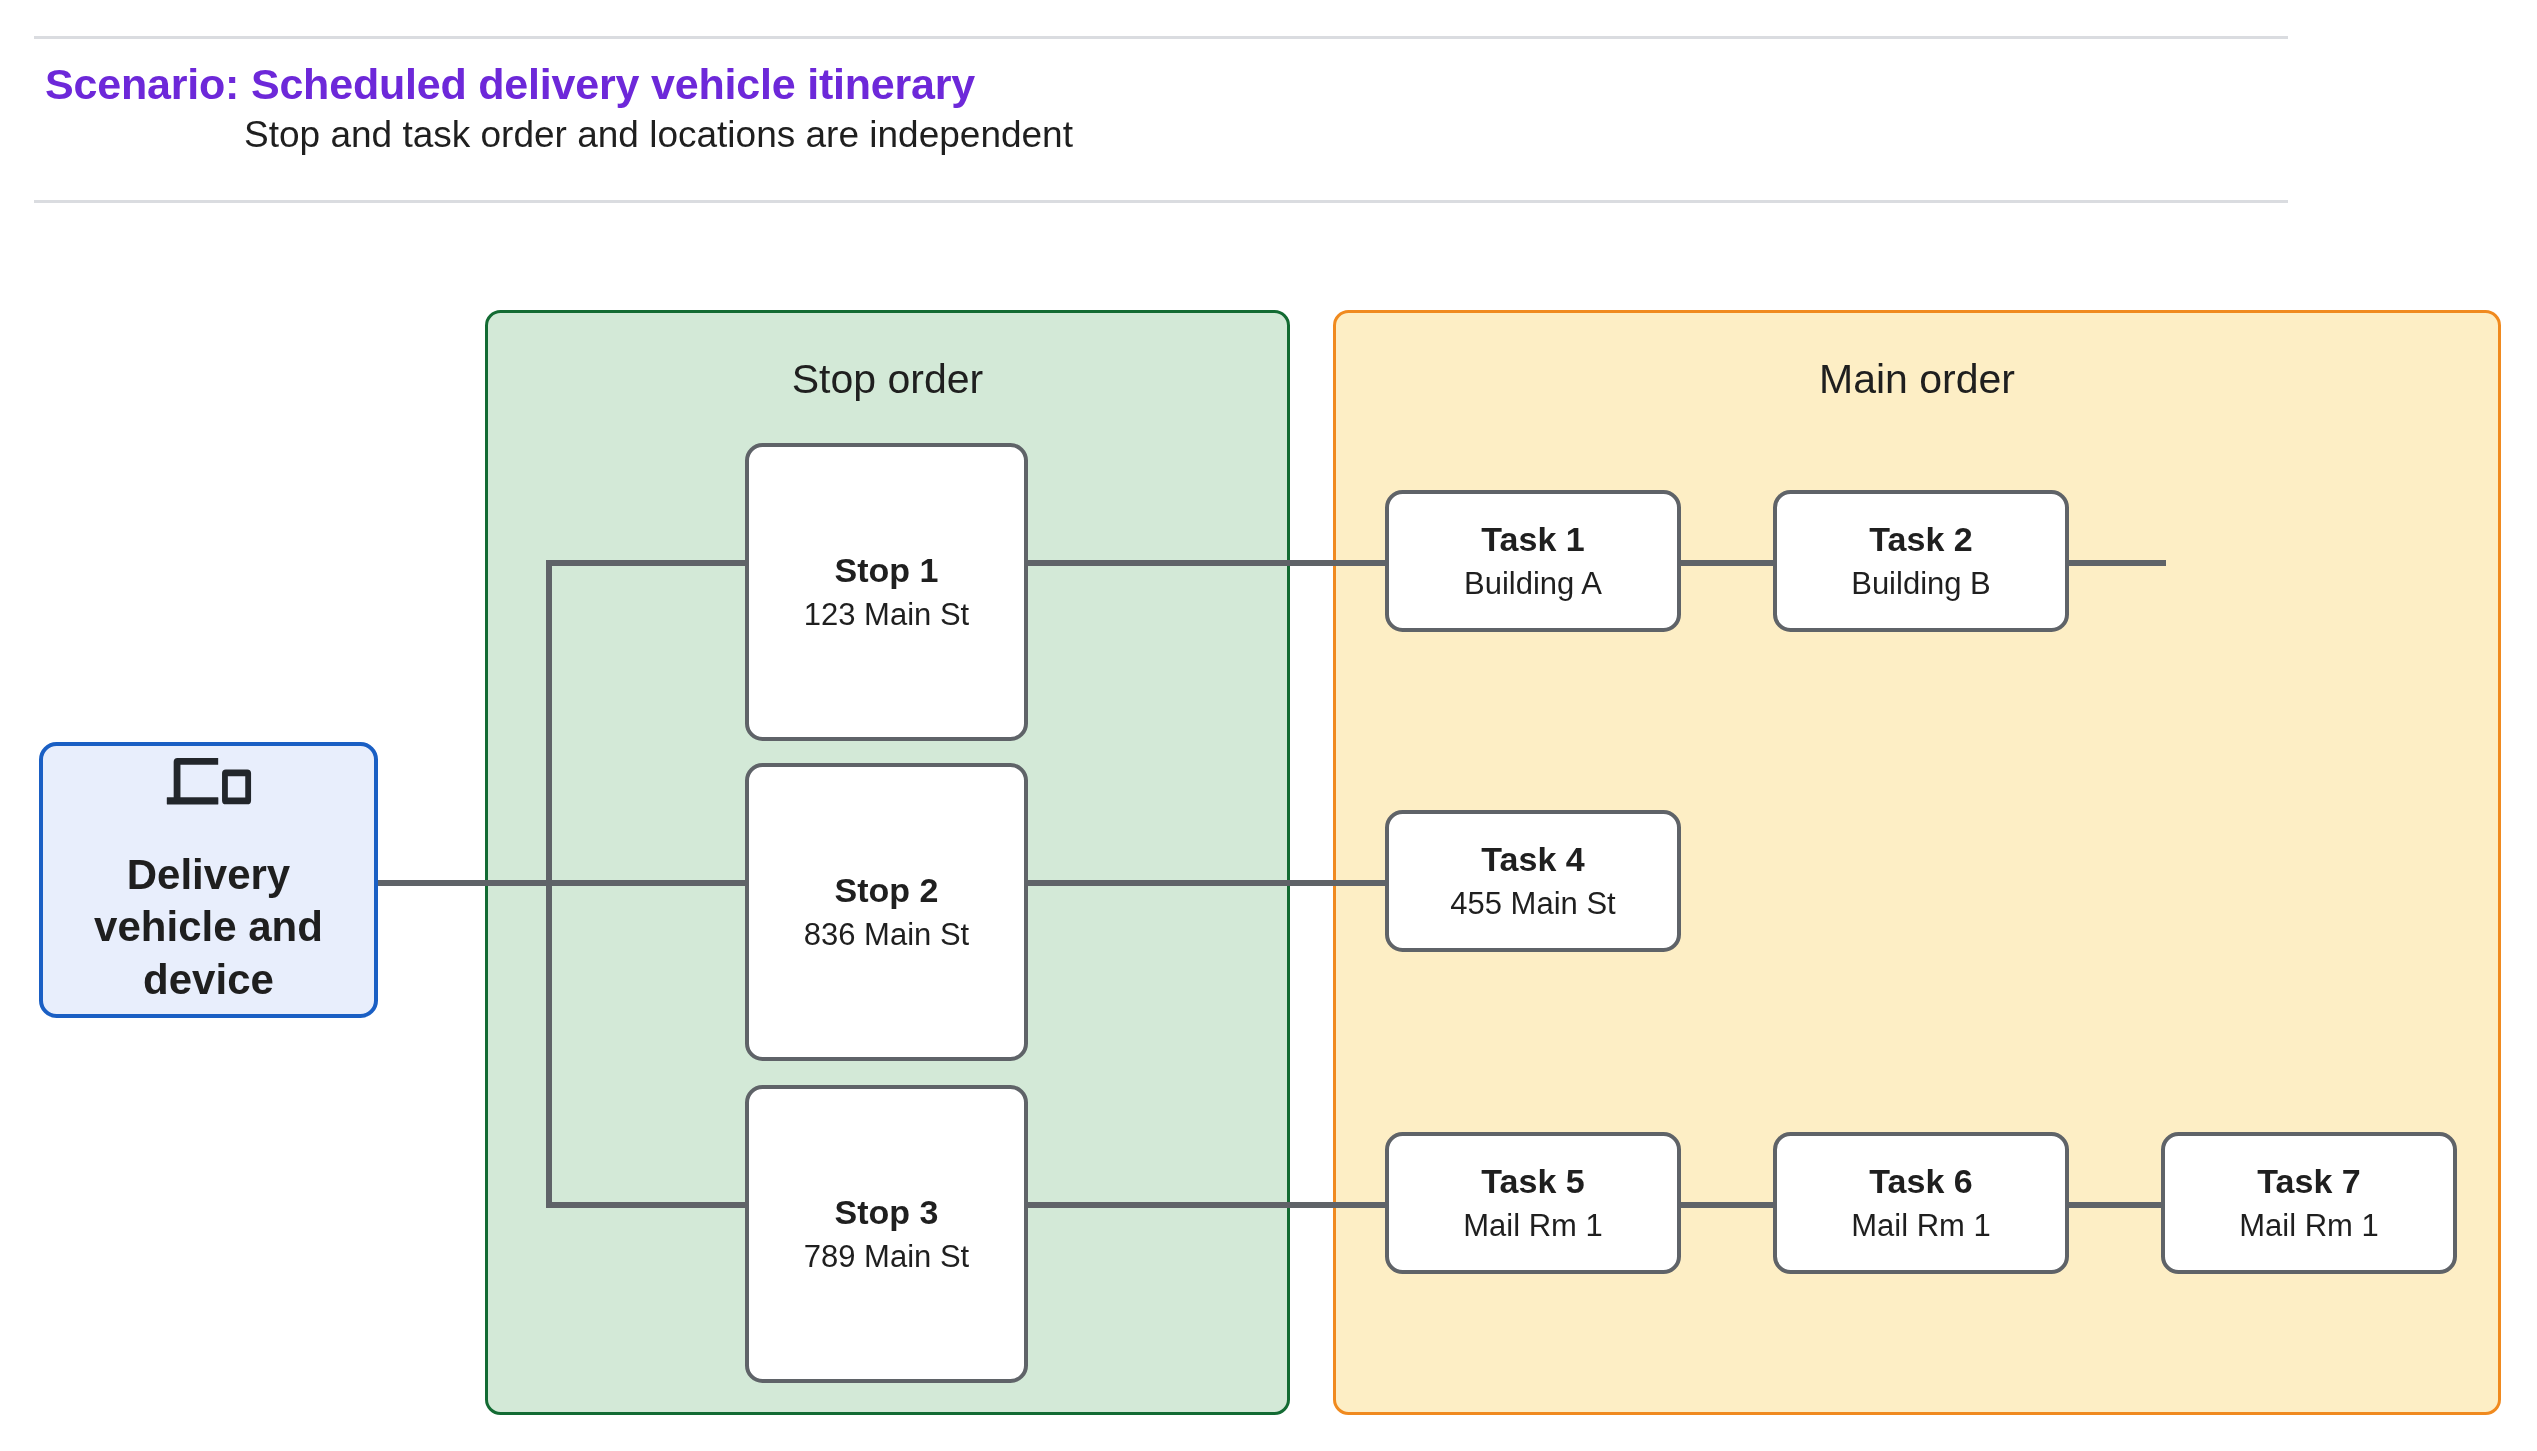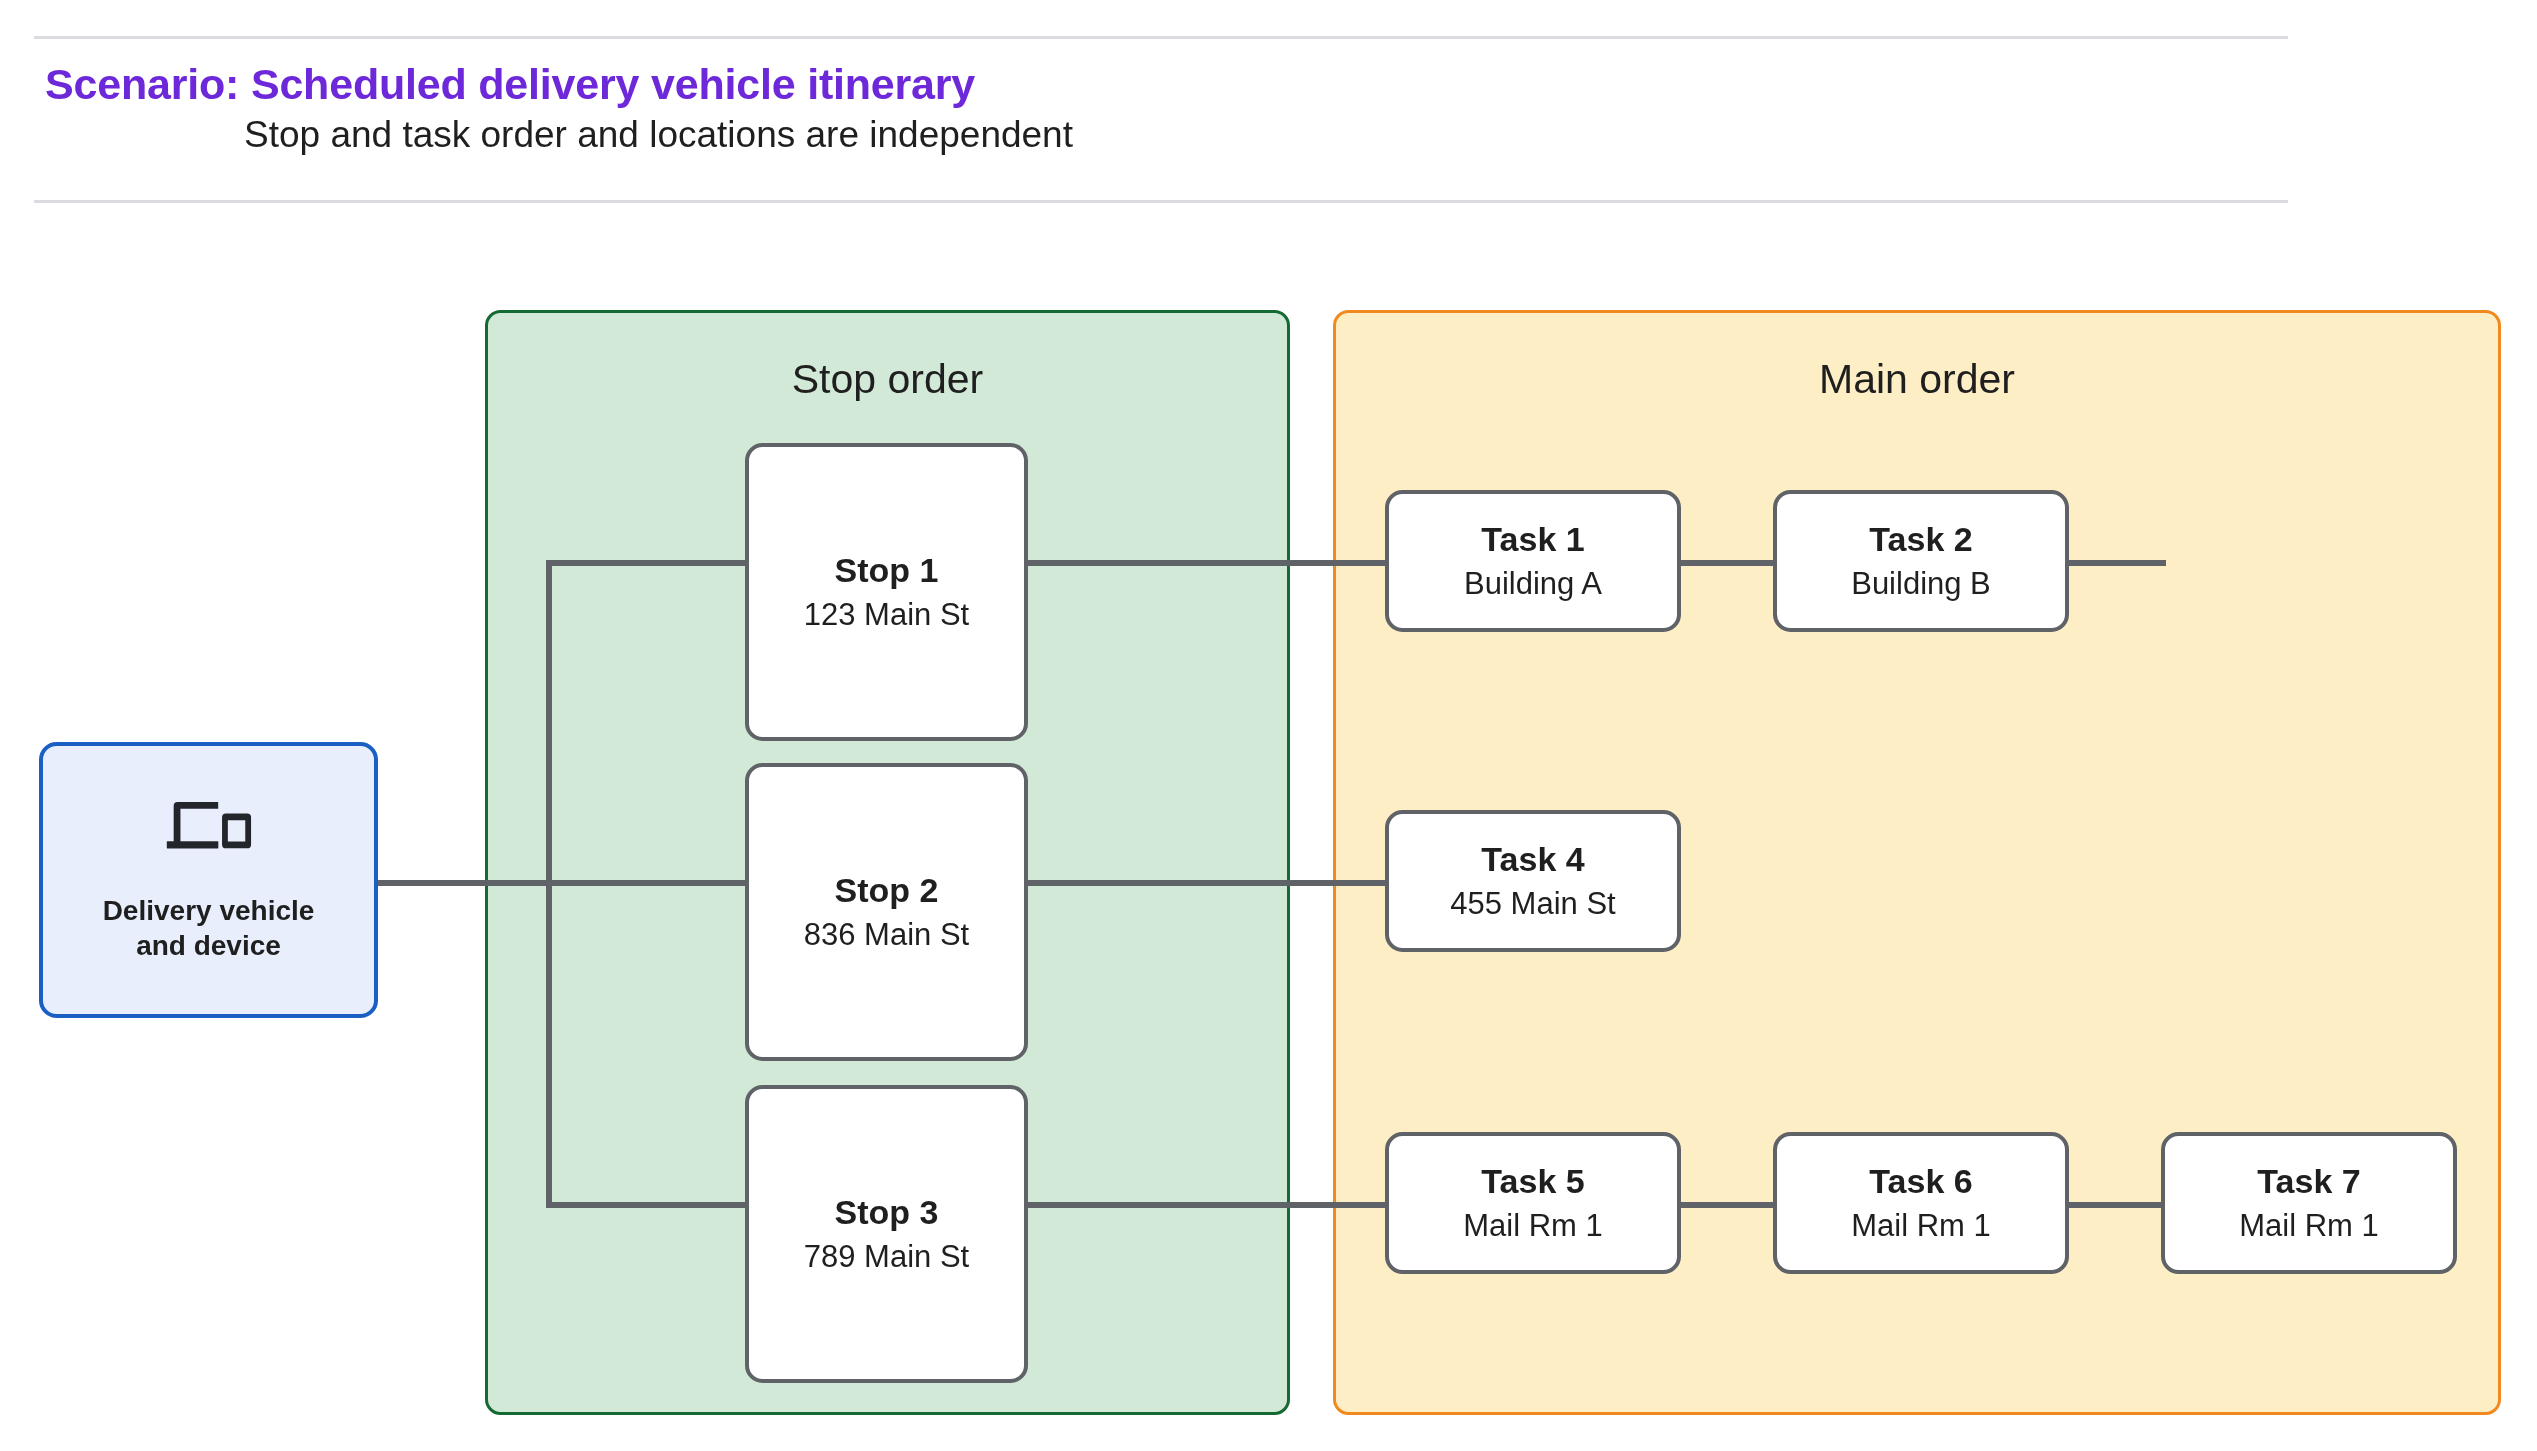--- a/index.html
+++ b/index.html
@@ -138,21 +138,21 @@
     align-items: center;
     justify-content: center;
     z-index: 5;
   }
   #vehicle-icon {
     width: 89px;
     height: 60px;
     margin-bottom: 35px;
   }
   #vehicle-label {
-    font-size: 28px;
+    font-size: 42px;
     font-weight: bold;
     line-height: 1.25;
     text-align: center;
     color: #1f1f1f;
     width: 252px;
   }
 </style>
 </head>
 <body>
 

